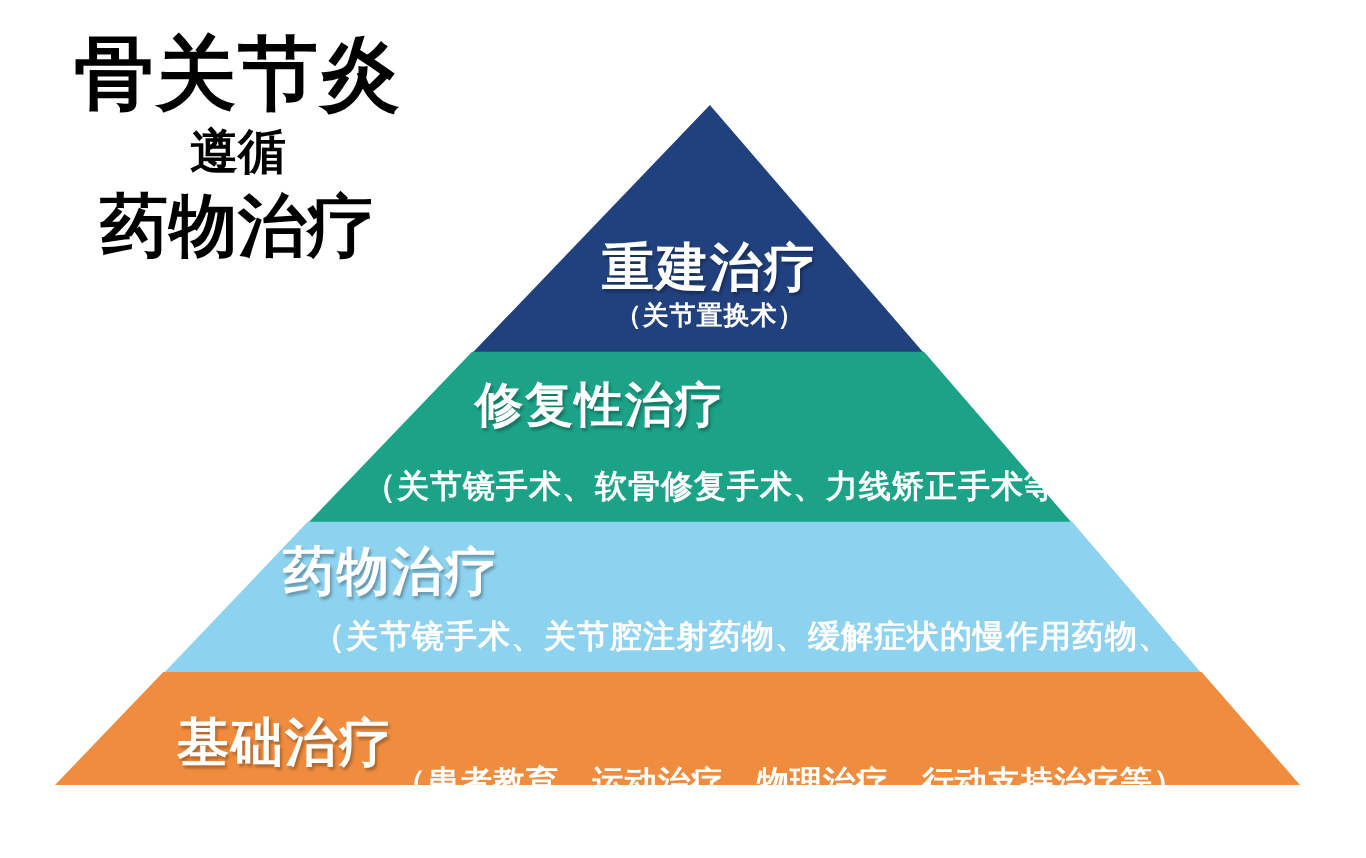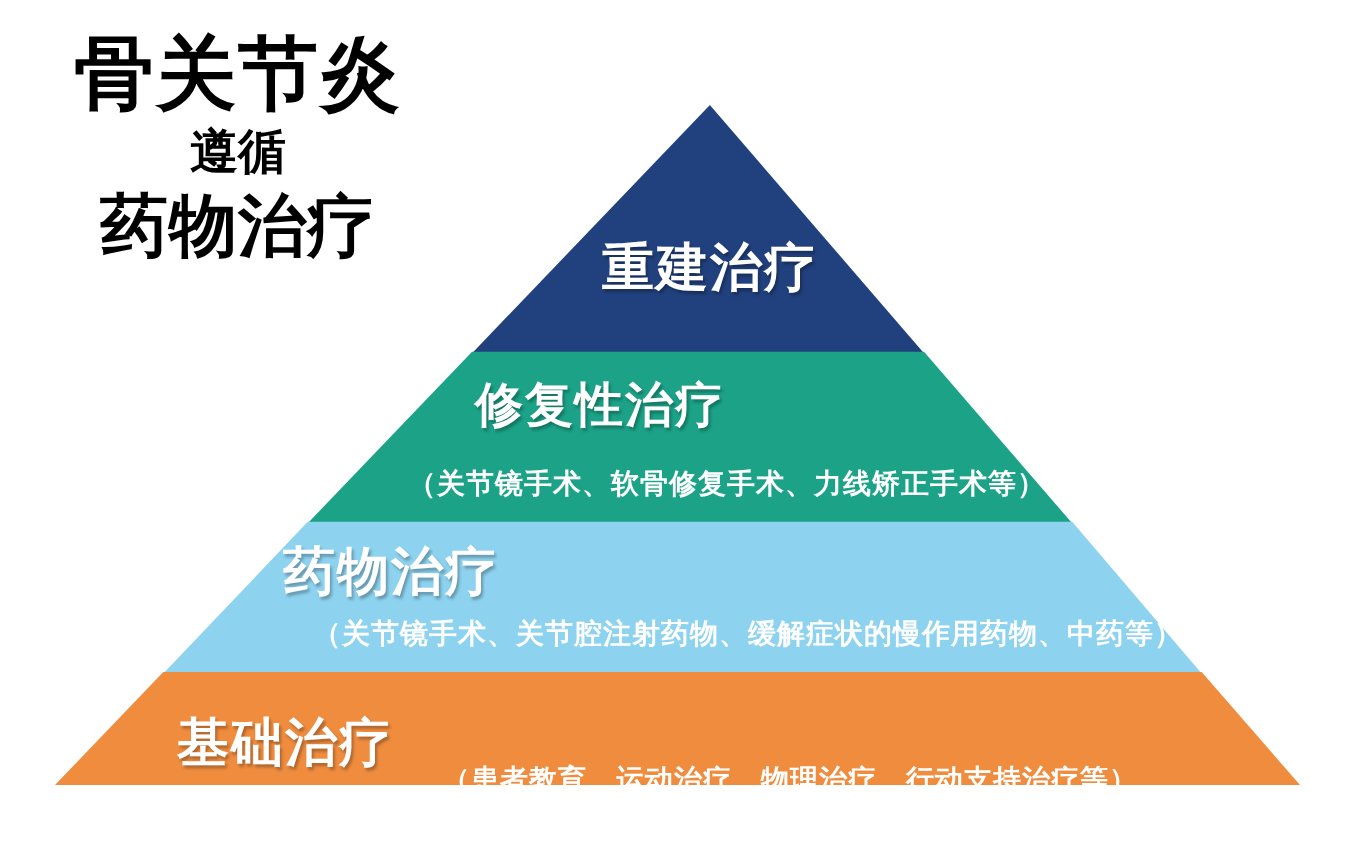--- a/index.html
+++ b/index.html
@@ -76,21 +76,21 @@
   .tier-title {
     font-family: "Liberation Sans", "DejaVu Sans", sans-serif;
     font-weight: bold;
     font-size: 52px;
     text-shadow: 2px 3px 3px rgba(0,0,0,0.28);
     letter-spacing: 2px;
   }
   .tier-sub {
     font-family: "Liberation Serif", "DejaVu Serif", serif;
     font-weight: bold;
-    font-size: 28px;
+    font-size: 32px;
     letter-spacing: 1px;
   }
 
   
   .lbl-t1-title { left: 455px; top: 128px; width: 400px; }
   .lbl-t1-sub   { left: 455px; top: 193px; width: 400px; font-size: 26px; }
 
   
   .lbl-t2-title { left: 345px; top: 268px; width: 400px; font-size: 48px; }
   .lbl-t2-sub   { left: 272px; top: 360px; width: 800px; }
@@ -115,20 +115,21 @@
   </div>
 
   <div class="pyramid">
 
     <div class="tier-shape t1" style="background-color: rgb(33, 65, 126);"></div>
     <div class="tier-shape t2" style="background-color: rgb(27, 162, 135);"></div>
     <div class="tier-shape t3" style="background-color: rgb(141, 210, 239);"></div>
     <div class="tier-shape t4" style="background-color: rgb(239, 140, 62);"></div>
 
     <div class="tier-label tier-title lbl-t1-title">重建治疗</div>
+    <div class="tier-label tier-sub lbl-t1-sub">（关节置换术）</div>
 
     <div class="tier-label tier-title lbl-t2-title">修复性治疗</div>
     <div class="tier-label tier-sub lbl-t2-sub">（关节镜手术、软骨修复手术、力线矫正手术等）</div>
 
     <div class="tier-label tier-title lbl-t3-title">药物治疗</div>
     <div class="tier-label tier-sub lbl-t3-sub">（关节镜手术、关节腔注射药物、缓解症状的慢作用药物、中药等）</div>
 
     <div class="tier-label tier-title lbl-t4-title">基础治疗</div>
     <div class="tier-label tier-sub lbl-t4-sub">（患者教育、运动治疗、物理治疗、行动支持治疗等）</div>
 

